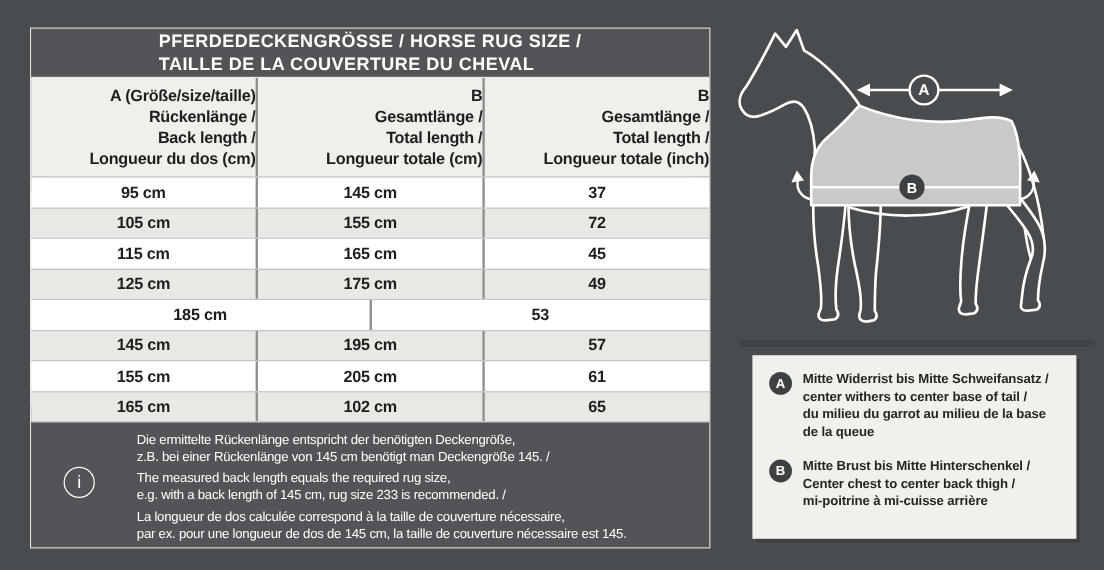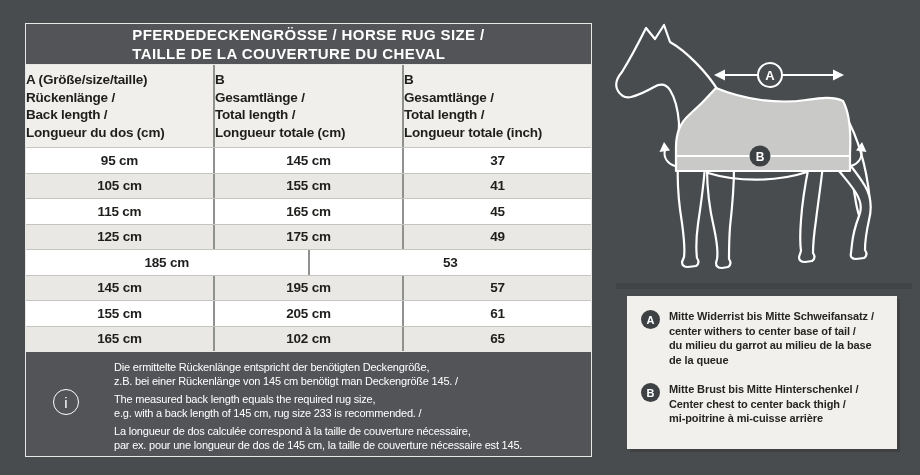--- a/index.html
+++ b/index.html
@@ -15,21 +15,21 @@
     border:1px solid #e7e7e5; background:#525457;
   }
   .title-bar {
     height:41px; background:#525457; border-bottom:1px solid #e7e7e5;
     display:flex; align-items:center; justify-content:center; 
     color:#fff; font-weight:700; font-size:15px; line-height:19px;
     letter-spacing:0.4px; white-space:pre-line;
   }
   .thead { display:flex; height:82px; background:#f1efeb; }
   .th {
-    flex:1; padding-top:6px; text-align:left; white-space:pre-line;
+    flex:1; padding-top:6px; text-align:right; white-space:pre-line;
     font-size:13.5px; line-height:17.5px; font-weight:700; color:#1e1e1c;
     border-right:2px solid #8f918f; letter-spacing:-0.2px;
   }
   .th:last-child { border-right:none; }
   .tbody { background:#fff;border-radius:16px; }
   .tr { display:flex; height:25.5px; border-top:1px solid #c6c4c0; }
   .tr:nth-child(even) { background:#eae8e4; }
   .tr:nth-child(odd)  { background:#ffffff; }
   .td {
     flex:1; display:flex; align-items:center; justify-content:center;
@@ -102,21 +102,21 @@
 
     <div class="tbody">
       <div class="tr">
         <div class="td">95 cm</div>
         <div class="td">145 cm</div>
         <div class="td">37</div>
       </div>
       <div class="tr">
         <div class="td">105 cm</div>
         <div class="td">155 cm</div>
-        <div class="td">41</div>
+        <div class="td">72</div>
       </div>
       <div class="tr">
         <div class="td">115 cm</div>
         <div class="td">165 cm</div>
         <div class="td">45</div>
       </div>
       <div class="tr">
         <div class="td">125 cm</div>
         <div class="td">175 cm</div>
         <div class="td">49</div>

